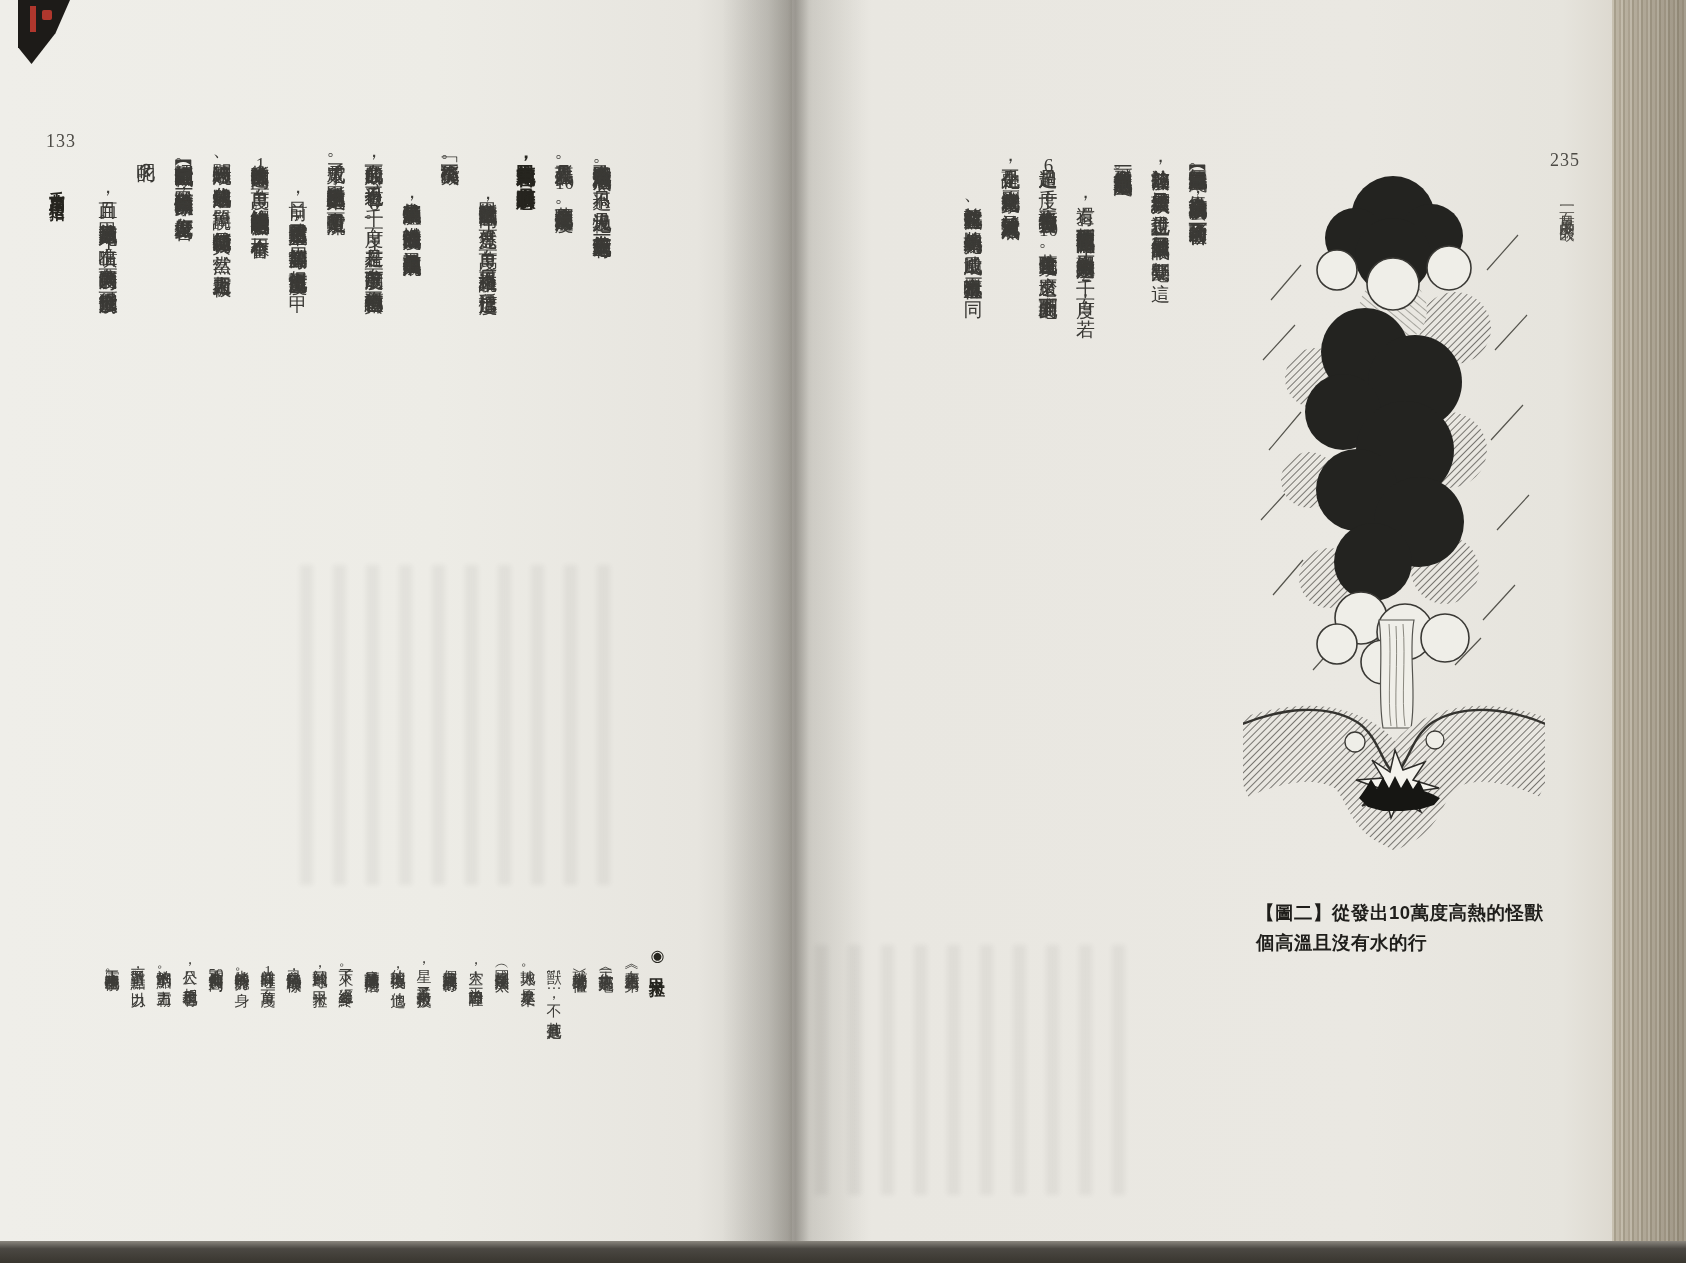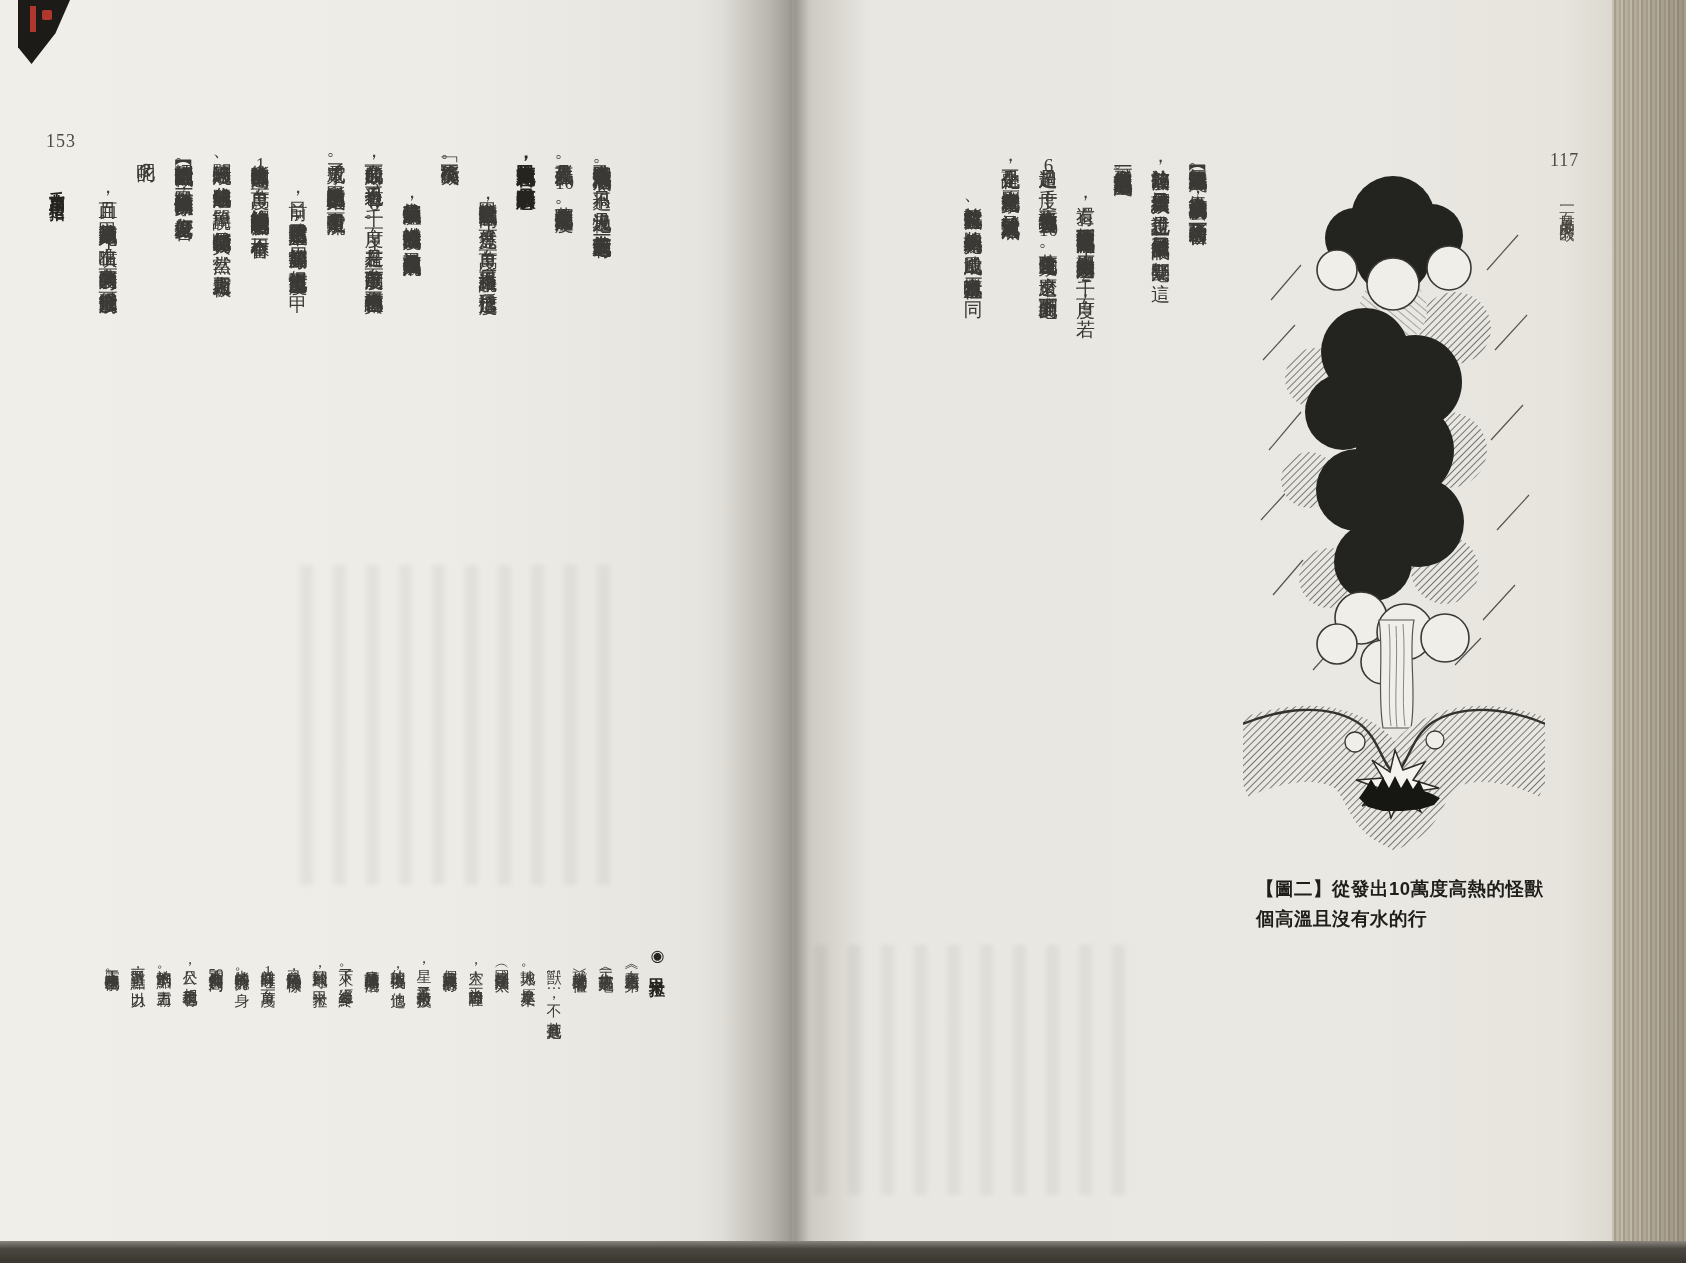--- a/index.html
+++ b/index.html
@@ -46,36 +46,36 @@
   
   .pagenum{position:absolute;font-size:18px;color:#4c4a45;letter-spacing:1px;}
   .pagenum-left{left:46px;top:131px;}
   .pagenum-right{left:1550px;top:150px;}
   .runhead{position:absolute;font-size:15.5px;height:220px;letter-spacing:3px;}
   .runhead-left{left:46px;top:178px;font-family:"Liberation Sans","DejaVu Sans",sans-serif;font-weight:bold;color:#26251f;}
   .runhead-right{left:1556px;top:197px;color:#46443f;}
   
   .figure{position:absolute;left:1243px;top:150px;width:302px;height:728px;}
   .caption{position:absolute;left:1256px;width:300px;font-family:"Liberation Sans","DejaVu Sans",sans-serif;
-    font-weight:bold;font-size:18.5px;color:#1f1e1b;letter-spacing:.5px;}
+    font-weight:bold;font-size:18.5px;color:#1f1e1b;letter-spacing:.5px;margin-top:24px;}
   .caption-1{top:876px;}
   .caption-2{top:906px;}
 </style>
 </head>
 <body>
 
 <div class="scan">
 
   <div class="page page-left"></div>
   <div class="page page-right"></div>
 
   <div class="showthrough ghost-left"></div>
   <div class="showthrough ghost-right"></div>
 
-  <div class="pagenum pagenum-right">117</div>
+  <div class="pagenum pagenum-right">235</div>
   <div class="vtext runhead runhead-right">一百萬度的火燄</div>
 
   <div class="cols body-cols right-main">
     <div class="vcol vtext">氣壓急遽降低狂風猛颳【圖二】。上升氣流會造成大規模的積雨雲，所降下的雨又會被斬</div>
     <div class="vcol vtext">波拉的熱蒸發，於是雲層繼續擴大。也就是說，整個日本成了一個颱風眼。毫無疑問，這</div>
     <div class="vcol vtext">可會形成一個籠罩半個地球的超級巨型颱風。</div>
     <div class="vcol vtext indent">還有，斬波拉腳下的地面也會因高熱而融化。岩石融解的溫度大約是<span class="tcy">1</span>千<span class="tcy">2</span>百度；若</div>
     <div class="vcol vtext">是超過<span class="tcy">6</span>千度，不論任何物質都會蒸發；<span class="tcy">10</span>萬度時會化爲電漿。這麼一來，腳下的地面要</div>
     <div class="vcol vtext">不是融化，否則就汽化變成電漿，於是斬波拉就逐漸沈入地底。</div>
     <div class="vcol vtext indent">斬波拉將空氣白熱化、將地上的一切燒個精光、造成颱風、岩石蒸汽咻咻往上冒，同</div>
@@ -148,21 +148,21 @@
       </g>
 
       <polygon fill="#f4f3ed" stroke="#2b2a27" stroke-width="1.5" points="152,600 160,620 182,612 170,630 196,638 168,642 178,662 156,650 148,668 143,648 119,656 136,638 113,630 140,628 129,610 147,622"></polygon>
       <path fill="#161613" d="M116,648 L123,638 L128,629 L134,639 L140,627 L146,638 L152,626 L158,638 L164,628 L170,639 L176,630 L181,641 L189,644 L197,648 L191,655 L178,659 L160,661 L140,661 L125,657 Z"></path>
     </svg>
   </div>
 
   <div class="caption caption-1">【圖二】從發出10萬度高熱的怪獸</div>
   <div class="caption caption-2">個高溫且沒有水的行</div>
 
-  <div class="pagenum pagenum-left">153</div>
+  <div class="pagenum pagenum-left">133</div>
   <div class="vtext runhead runhead-left">千萬別用這招!</div>
 
   <div class="cols body-cols left-main">
     <div class="vcol vtext">時自己也逐漸沈到了十八層地獄底層。只不過，沒人見過牠。在燒盡的荒蕪大地上只有一</div>
     <div class="vcol vtext">具具人形焦炭而已。<span class="tcy">10</span>萬度是會把人間化爲煉獄的溫度。</div>
     <div class="vcol vtext heading-col">甲米拉如此厲害，真是出乎意料啊</div>
     <div class="vcol vtext indent">甲米拉所吐出的火焰就更高溫了，竟然可達<span class="tcy">1</span>百萬度。只不過嚴格說來，這種溫度已</div>
     <div class="vcol vtext">不能稱爲「火燄」了。</div>
     <div class="vcol vtext indent">火焰其實是燃燒中的氣體，燃燒時的溫度依成份而異。溫度最高的是由乙炔與氧氣混</div>
     <div class="vcol vtext">合而成的瓦斯，不過也只有<span class="tcy">3</span>千<span class="tcy">8</span>百度。若是在<span class="tcy">1</span>百萬度的狀況下，不論何種物質都已經</div>

